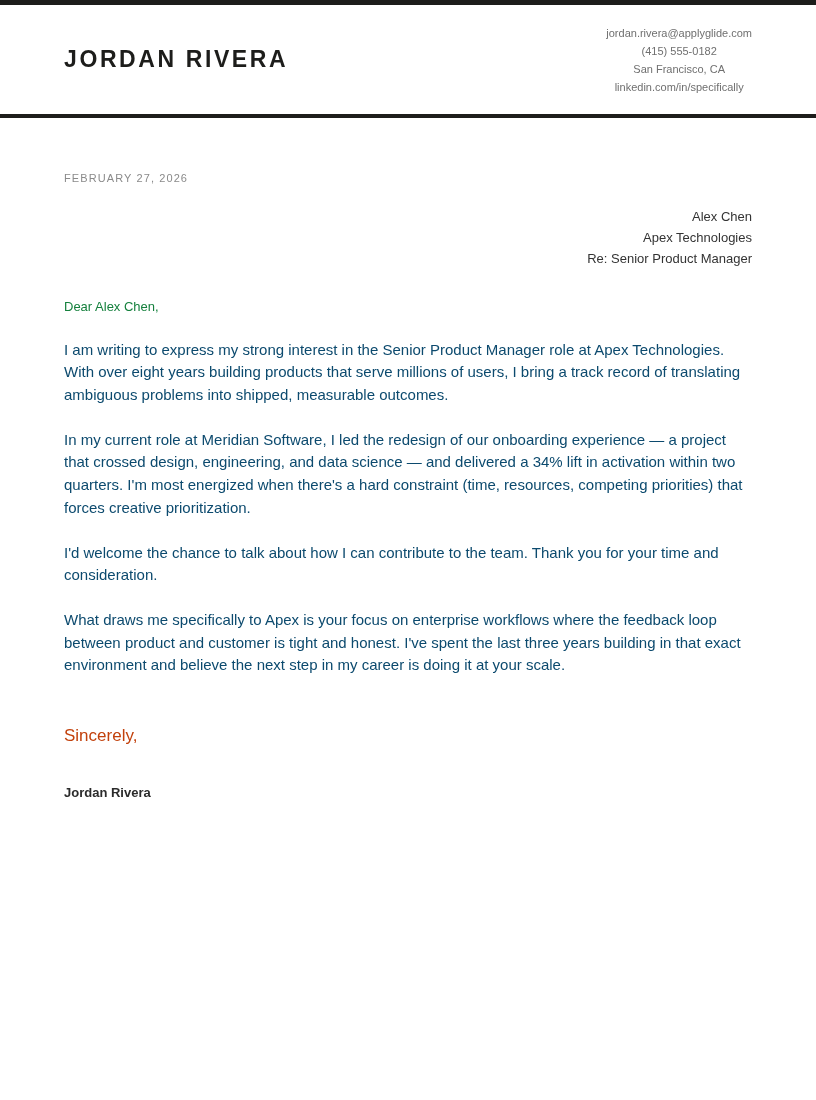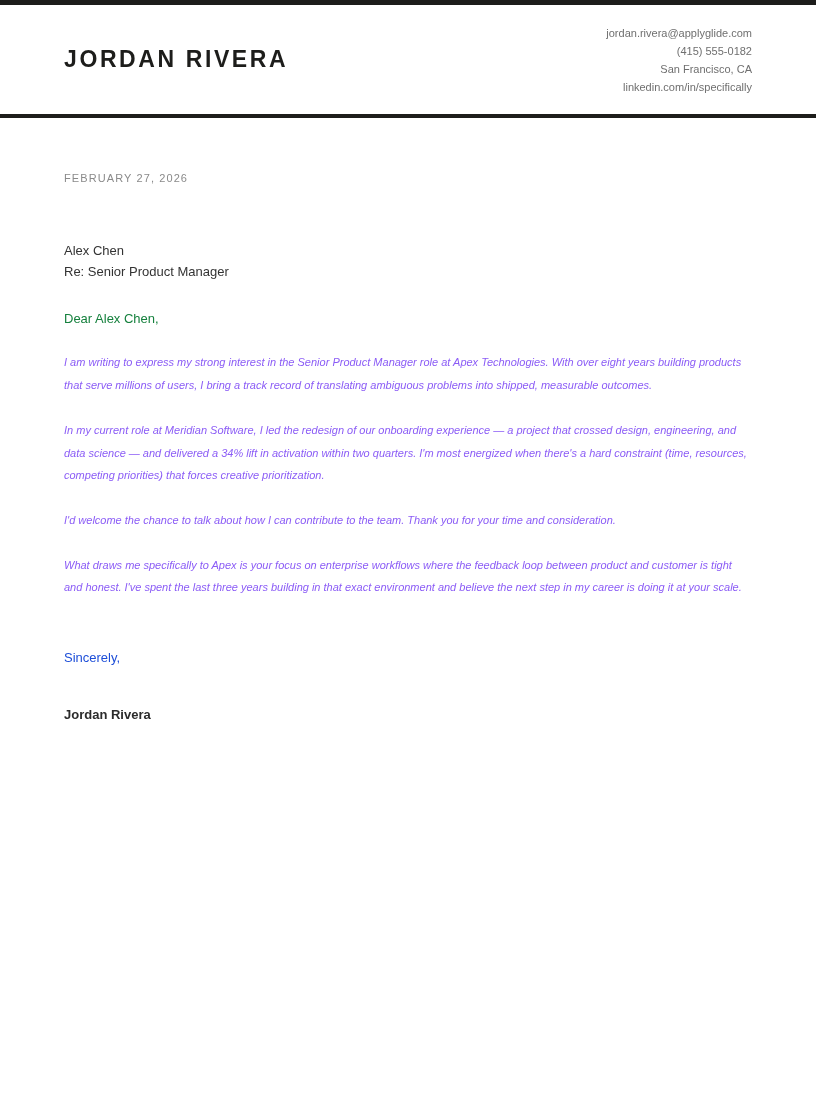--- a/index.html
+++ b/index.html
@@ -39,64 +39,65 @@
 
   .contact-block {
     text-align: right;
     font-size: 11px;
     color: #6f6f6f;
     line-height: 18px;
   }
   .contact-line {
     display: block;
     white-space: nowrap;
+    text-align: center;
   }
 
   
   .letter {
     padding: 0 64px 0 64px;
   }
 
   .date-line {
     margin-top: 54px;
     font-size: 11px;
     letter-spacing: 1.1px;
     color: #8a8a8a;
     text-transform: uppercase;
   }
 
   .recipient {
-    margin-top: 56px;
+    margin-top: 22px;
     font-size: 13px;
     line-height: 21.2px;
     color: #333333;
+    text-align: right;
   }
   .recipient-line { display: block; white-space: nowrap; }
 
   .salutation {
     margin-top: 26px;
     font-size: 13px;
     line-height: 21px;
     color: #15803d;
   }
 
   .para {
     margin-top: 22px;
-    font-size: 11px;
+    font-size: 15px;
     line-height: 22.7px;
-    color: #8b5cf6;
+    color: #0c4a6e;
     text-align: left;
-    font-style: italic;
   }
 
   .closing {
     margin-top: 48px;
-    font-size: 13px;
+    font-size: 17px;
     line-height: 21px;
-    color: #1d4ed8;
+    color: #c2410c;
   }
 
   .signature {
     margin-top: 36px;
     font-size: 13px;
     font-weight: bold;
     line-height: 21px;
     color: #2b2b2b;
   }
 </style>
@@ -112,20 +113,21 @@
     <span class="contact-line">linkedin.com/in/specifically</span>
   </div>
 </header>
 
 <main class="letter">
 
   <div class="date-line">FEBRUARY 27, 2026</div>
 
   <div class="recipient">
     <span class="recipient-line">Alex Chen</span>
+    <span class="recipient-line">Apex Technologies</span>
     <span class="recipient-line">Re: Senior Product Manager</span>
   </div>
 
   <p class="salutation">Dear Alex Chen,</p>
 
   <p class="para">I am writing to express my strong interest in the Senior Product Manager role at Apex Technologies. With over eight years building products that serve millions of users, I bring a track record of translating ambiguous problems into shipped, measurable outcomes.</p>
   <p class="para">In my current role at Meridian Software, I led the redesign of our onboarding experience — a project that crossed design, engineering, and data science — and delivered a 34% lift in activation within two quarters. I'm most energized when there's a hard constraint (time, resources, competing priorities) that forces creative prioritization.</p>
   <p class="para">I'd welcome the chance to talk about how I can contribute to the team. Thank you for your time and consideration.</p>
   <p class="para">What draws me specifically to Apex is your focus on enterprise workflows where the feedback loop between product and customer is tight and honest. I've spent the last three years building in that exact environment and believe the next step in my career is doing it at your scale.</p>
 

